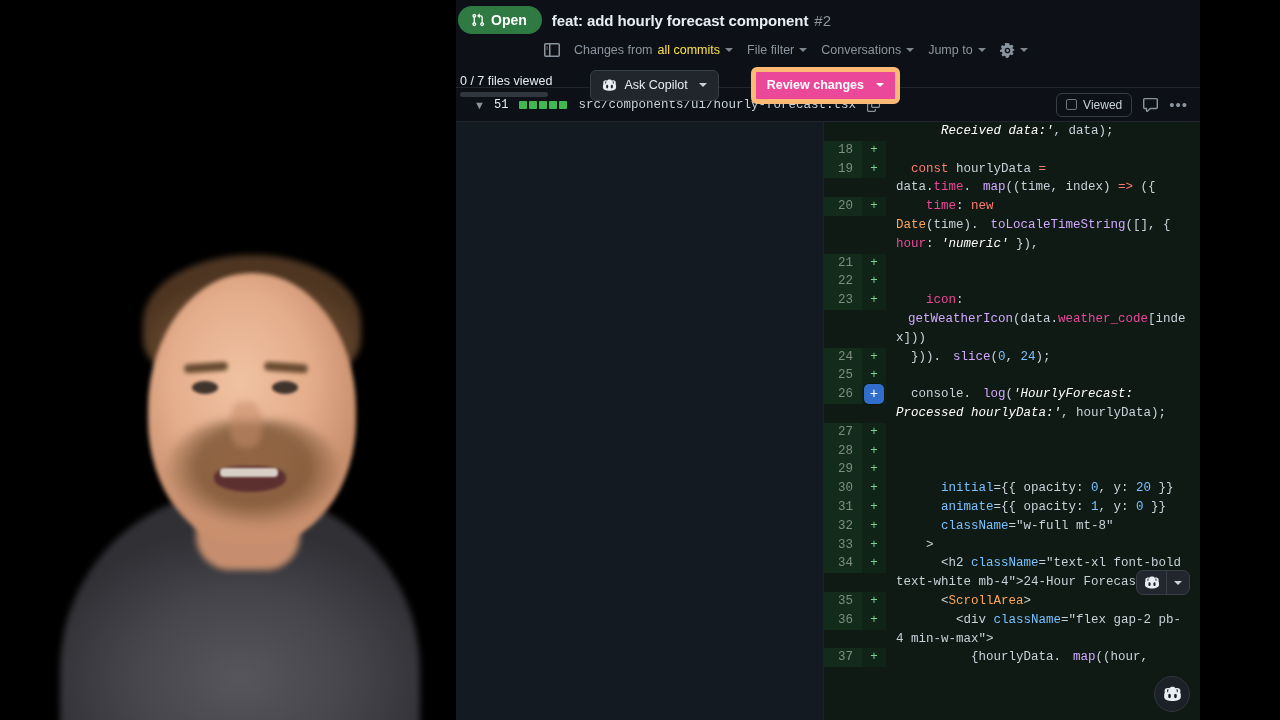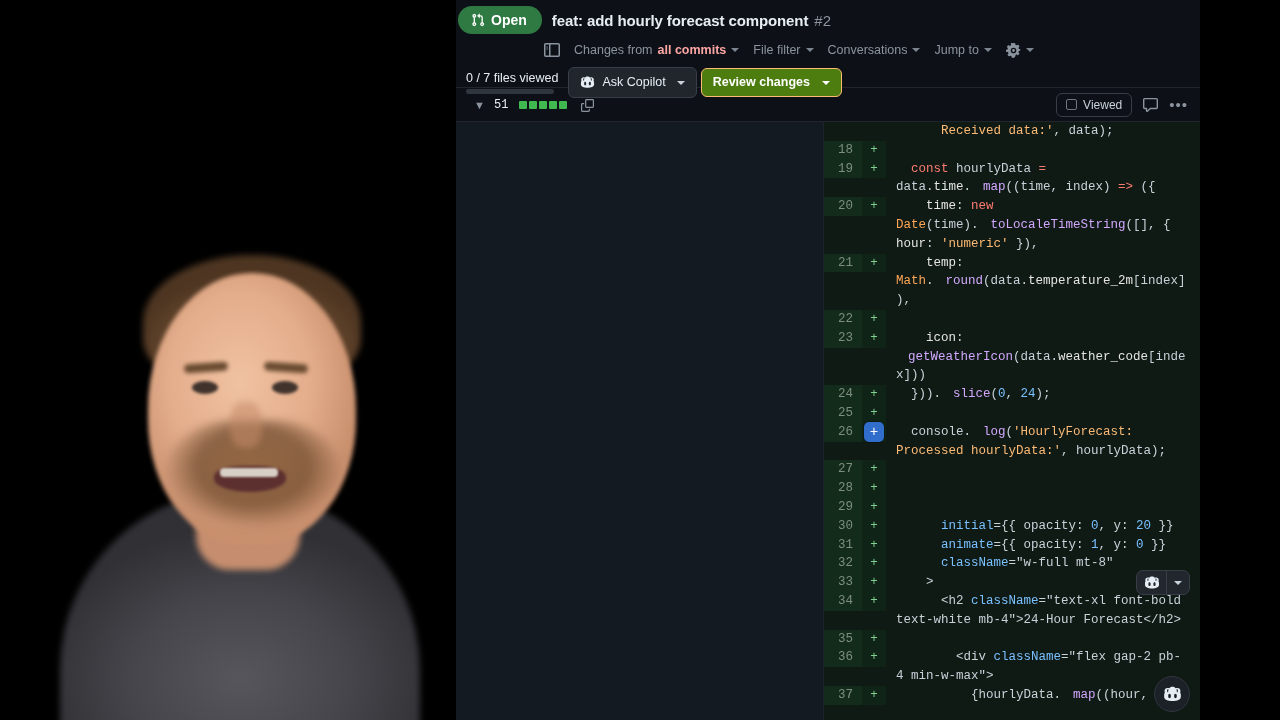--- a/index.html
+++ b/index.html
@@ -67,34 +67,34 @@
     background:#2f7a43; color:#fff; font-size:14px; font-weight:600;
     padding:7px 15px 7px 13px; border-radius:18px; line-height:1;
   }
   .state-badge svg { display:block; }
   .pr-title { font-size:15px; font-weight:700; color:#e6edf3; letter-spacing:-.1px; }
   .pr-num { font-size:15px; font-weight:400; color:#8b949e; margin-left:5px; }
   .row2 { display:flex; align-items:center; gap:14px; margin:8px 10px 0 88px; }
   .split-icon { width:16px; height:16px; color:#8b949e; display:inline-block; }
   .menu-item { display:inline-flex; align-items:center; gap:5px;
                font-size:12.5px; color:#8b949e; }
-  .menu-item b { color:#fca5a5; font-weight:700; }
+  .menu-item b { color:#fde047; font-weight:400; }
   .caret { width:0; height:0; border-left:4px solid transparent;
            border-right:4px solid transparent; border-top:4.5px solid #7d8590;
            display:inline-block; }
-  .row3 { display:flex; align-items:center; gap:4px; margin:9px 0 0 0; padding-left:10px; }
+  .row3 { display:flex; align-items:center; gap:32px; margin:9px 0 0 0; padding-left:4px; }
   .files-viewed { position:relative; }
   .fv-text { font-size:12.5px; color:#e6edf3; font-weight:400; }
   .fv-bar { margin-top:4px; width:88px; height:5px; background:#30363d; border-radius:3px; }
   .btn {
     display:inline-flex; align-items:center; gap:7px; font-size:12.5px;
     border-radius:6px; padding:7px 11px; line-height:1; cursor:default;justify-content:flex-end;
   }
   .btn-ghost { background:#21262d; border:1px solid #373e47; color:#e6edf3; }
-  .btn-green { background:#4d7c0f; border:1px solid #fdba74; color:#fff; font-weight:600; }
+  .btn-green { background:#ec4899; border:5px solid #fdba74; color:#fff; font-weight:600; }
   .copilot-glyph { width:15px; height:15px; display:inline-block; }
 
   
   .file-header {
     display:flex; align-items:center; height:34px; padding:0 12px 0 18px;
     background:#0d1117; border-bottom:1px solid #21262d; gap:8px;
   }
   .chev { color:#8b949e; font-size:11px; width:12px; }
   .addcount { font-size:12px; color:#e6edf3; font-family:"Liberation Mono", monospace; }
   .diffstat { display:inline-flex; gap:2px; margin:0 3px; }
@@ -119,22 +119,22 @@
   .ln { width:38px; min-width:38px; text-align:right; padding-right:9px;
         color:#7d8e7d; background:#132b1b; user-select:none; }
   .marker { width:24px; min-width:24px; text-align:center; color:#7fcf8f;
             background:#0f2316; position:relative; }
   .code { padding-left:10px; padding-right:14px; color:#c9d1d9; white-space:pre-wrap;
           word-break:break-word; flex:1; }
 
   
   .kw   { color:#ff7b72; }
   .fn   { color:#d2a8ff;padding-left:12px; }
-  .prop { color:#e5e5e5; }
-  .str  { color:#fdba74; }
+  .prop { color:#ec4899; }
+  .str  { color:#ffffff;font-style:italic; }
   .num  { color:#79c0ff; }
   .var  { color:#ffa657; }
   .tag  { color:#7ee787; }
   .attr { color:#79c0ff; }
   .pln  { color:#c9d1d9; }
 
   
   .add-btn {
     position:absolute; left:2px; top:-1px; width:20px; height:20px;
     background:#316dca; border-radius:5px; color:#fff; font-size:14px;
@@ -256,20 +256,21 @@
     <div class="file-header">
       <span class="chev">▼</span>
       <span class="addcount">51</span>
       <span class="diffstat">
         <i></i>
         <i></i>
         <i></i>
         <i></i>
         <i></i>
       </span>
+      <span class="filename">src/components/ui/hourly-forecast.tsx</span>
       <span class="copy-icon">
         <svg width="13" height="13" viewBox="0 0 16 16" fill="currentColor" aria-hidden="true">
           <path d="M0 6.75C0 5.784.784 5 1.75 5h1.5a.75.75 0 010 1.5h-1.5a.25.25 0 00-.25.25v7.5c0 .138.112.25.25.25h7.5a.25.25 0 00.25-.25v-1.5a.75.75 0 011.5 0v1.5A1.75 1.75 0 019.25 16h-7.5A1.75 1.75 0 010 14.25z"></path>
           <path d="M5 1.75C5 .784 5.784 0 6.75 0h7.5C15.216 0 16 .784 16 1.75v7.5A1.75 1.75 0 0114.25 11h-7.5A1.75 1.75 0 015 9.25zm1.75-.25a.25.25 0 00-.25.25v7.5c0 .138.112.25.25.25h7.5a.25.25 0 00.25-.25v-7.5a.25.25 0 00-.25-.25z"></path>
         </svg>
       </span>
       <span class="fh-right">
         <span class="viewed-box">
           <i class="chk"></i>
           <span>Viewed</span>
@@ -303,21 +304,20 @@
               <span class="code"><span class="pln">  </span><span class="kw">const</span><span class="pln"> hourlyData </span><span class="kw">=</span><span class="pln"> data.</span><span class="prop">time</span><span class="pln">.</span><span class="fn">map</span><span class="pln">((time, index) </span><span class="kw">=&gt;</span><span class="pln"> ({</span></span>
             </div>
             <div class="code-line">
               <span class="ln">20</span>
               <span class="marker">+</span>
               <span class="code"><span class="pln">    </span><span class="prop">time</span><span class="pln">: </span><span class="kw">new</span><span class="pln"> </span><span class="var">Date</span><span class="pln">(time).</span><span class="fn">toLocaleTimeString</span><span class="pln">([], { </span><span class="prop">hour</span><span class="pln">: </span><span class="str">'numeric'</span><span class="pln"> }),</span></span>
             </div>
             <div class="code-line">
               <span class="ln">21</span>
               <span class="marker">+</span>
-              <span class="code"><span class="pln">    </span><span class="prop">temp</span><span class="pln">: </span><span class="var">Math</span><span class="pln">.</span><span class="fn">round</span><span class="pln">(data.</span><span class="prop">temperature_2m</span><span class="pln">[index])</span><span class="pln">,</span></span>
             </div>
             <div class="code-line">
               <span class="ln">22</span>
               <span class="marker">+</span>
             </div>
             <div class="code-line">
               <span class="ln">23</span>
               <span class="marker">+</span>
               <span class="code"><span class="pln">    </span><span class="prop">icon</span><span class="pln">: </span><span class="fn">getWeatherIcon</span><span class="pln">(data.</span><span class="prop">weather_code</span><span class="pln">[index])</span><span class="pln">)</span></span>
             </div>
@@ -370,20 +370,21 @@
               <span class="code"><span class="pln">    &gt;</span></span>
             </div>
             <div class="code-line">
               <span class="ln">34</span>
               <span class="marker">+</span>
               <span class="code"><span class="pln">      &lt;</span><span class="pln">h2</span><span class="pln"> </span><span class="attr">className</span><span class="pln">="text-xl font-bold text-white mb-4"&gt;24-Hour Forecast&lt;/h2&gt;</span></span>
             </div>
             <div class="code-line">
               <span class="ln">35</span>
               <span class="marker">+</span>
+              <span class="code"><span class="pln">      &lt;</span><span class="var">ScrollArea</span><span class="pln">&gt;</span></span>
             </div>
             <div class="code-line">
               <span class="ln">36</span>
               <span class="marker">+</span>
               <span class="code"><span class="pln">        &lt;</span><span class="pln">div</span><span class="pln"> </span><span class="attr">className</span><span class="pln">="flex gap-2 pb-4 min-w-max"&gt;</span></span>
             </div>
             <div class="code-line">
               <span class="ln">37</span>
               <span class="marker">+</span>
               <span class="code"><span class="pln">          {hourlyData.</span><span class="fn">map</span><span class="pln">((hour,</span></span>

